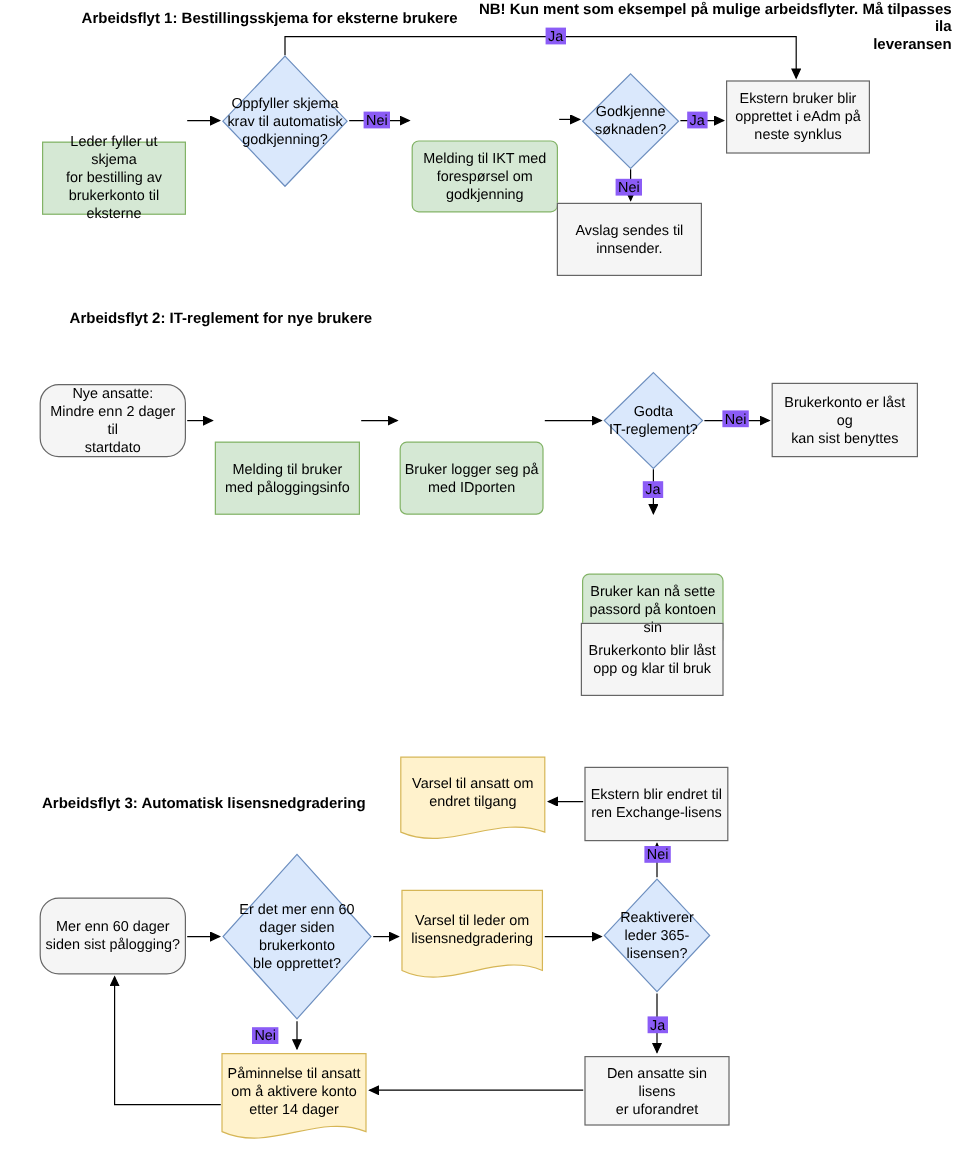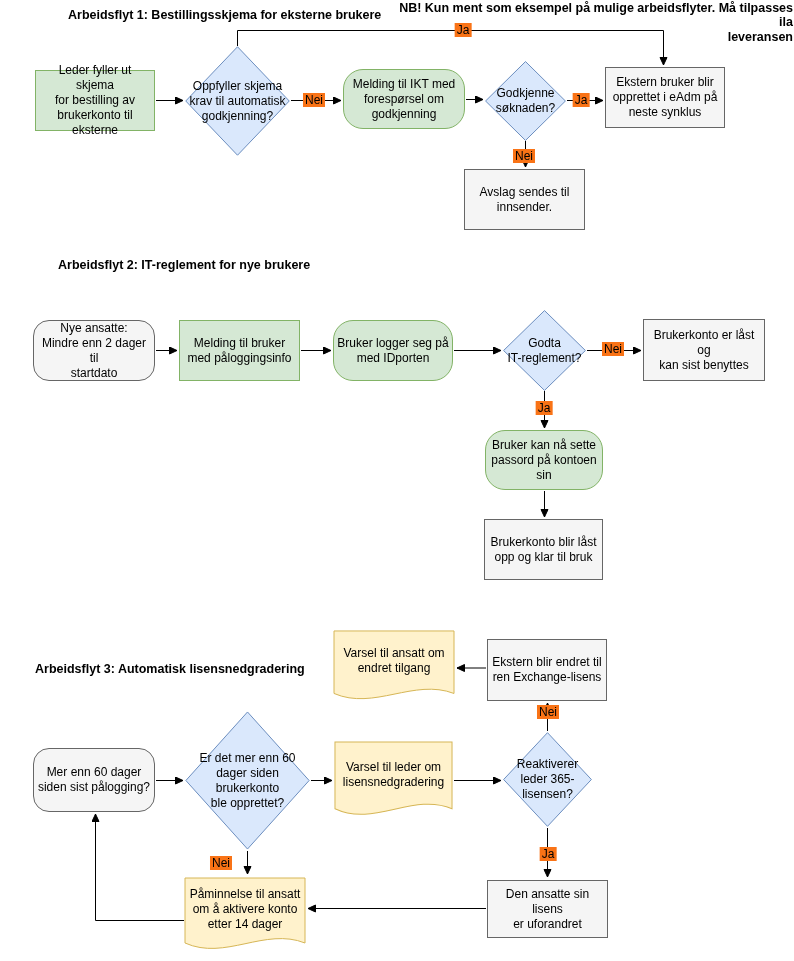--- a/index.html
+++ b/index.html
@@ -14,32 +14,32 @@
   .note{
     position:absolute;left:383px;top:1px;width:410px;text-align:right;
     font-weight:700;font-size:12.5px;line-height:1.15;white-space:pre-line;
   }
   .node{position:absolute;display:flex;align-items:center;justify-content:center;box-sizing:border-box;}
   .lbl{
     white-space:pre-line;text-align:center;font-size:12px;line-height:1.25;
     color:var(--text,#000);padding:0 2px;position:relative;z-index:1;
   }
   .rect-gray{background:var(--terminal-fill,#f5f5f5);border:1px solid var(--terminal-border,#666);}
-  .rect-green{background:var(--process-fill,#d5e8d4);border:1px solid var(--process-border,#82b366);}
-  .round{border-radius:20px;}
+  .rect-green{background:var(--process-fill,#d5e8d4);border:1px solid var(--process-border,#82b366);margin-top:48px;}
+  .round{border-radius:6px;}
   .round-lg{border-radius:16px;}
   .shape-node{background:none;border:none;}
   .shape-node > svg{position:absolute;inset:0;width:100%;height:100%;overflow:visible;}
   .diamond polygon{fill:var(--decision-fill,#dae8fc);stroke:var(--decision-border,#6c8ebf);stroke-width:1;vector-effect:non-scaling-stroke;}
   .doc path{fill:var(--document-fill,#fff2cc);stroke:var(--document-border,#d6b656);stroke-width:1;vector-effect:non-scaling-stroke;}
   .doc .lbl{margin-bottom:13px;}
   #edges{position:absolute;inset:0;width:794px;height:961px;}
   #edges path.edge{fill:none;stroke:var(--connector,#000);stroke-width:1;}
   .elabel{
-    position:absolute;transform:translate(-50%,-50%);background:#f97316;
+    position:absolute;transform:translate(-50%,-50%);background:#8b5cf6;
     font-size:12px;line-height:1;padding:1px 2px;color:var(--text,#000);z-index:2;
   }
 </style>
 </head>
 <body>
 
 <div id="canvas">
 
   <svg id="edges" xmlns="http://www.w3.org/2000/svg">
     <defs>

